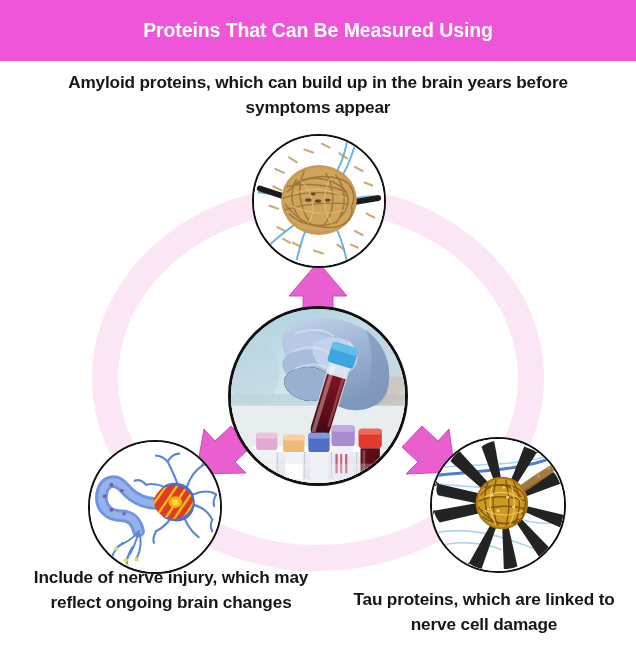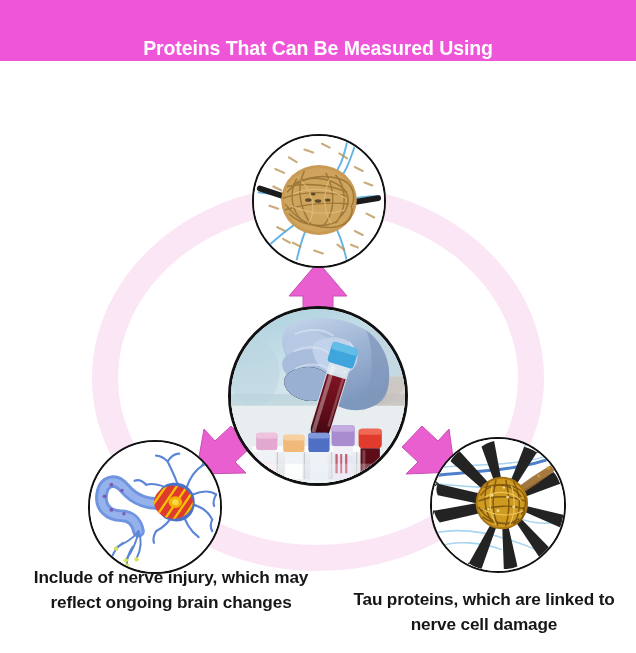--- a/index.html
+++ b/index.html
@@ -23,21 +23,21 @@
   .header-band {
     position: absolute;
     left: 0;
     top: 0;
     width: 636px;
     height: 61px;
     background: #ef55d8;
     display: flex;
     flex-direction: column;
     align-items: center;
-    justify-content: flex-end;
+    justify-content: center;
     box-sizing: border-box;
   }
   .header-line {
     color: #ffffff;
     font-size: 19.5px;
     font-weight: bold;
     line-height: 25px;
     letter-spacing: -0.1px;
     white-space: nowrap;
     text-align: center;
@@ -491,16 +491,17 @@
         <rect x="132" y="124" width="24" height="20" rx="4" fill="#e03b2c"></rect>
         <rect x="132" y="124" width="24" height="6" rx="3" fill="#ef6a56"></rect>
         <path d="M134,144 L154,144 L154,168 C154,174 149,178 144,178 C139,178 134,174 134,168 Z" fill="#5d0d18"></path>
         <rect x="136" y="146" width="3" height="22" fill="#ffffff" opacity="0.22"></rect>
       </g>
 
       <rect x="0" y="160" width="180" height="20" fill="#ffffff" opacity="0.25"></rect>
     </svg>
   </div>
 
+  <div class="caption" id="caption-amyloid">Amyloid proteins, which can build up in the brain years before symptoms appear</div>
   <div class="caption" id="caption-nerve">Include of nerve injury, which may reflect ongoing brain changes</div>
   <div class="caption" id="caption-tau">Tau proteins, which are linked to nerve cell damage</div>
 
 </div>
 
 </body></html>

